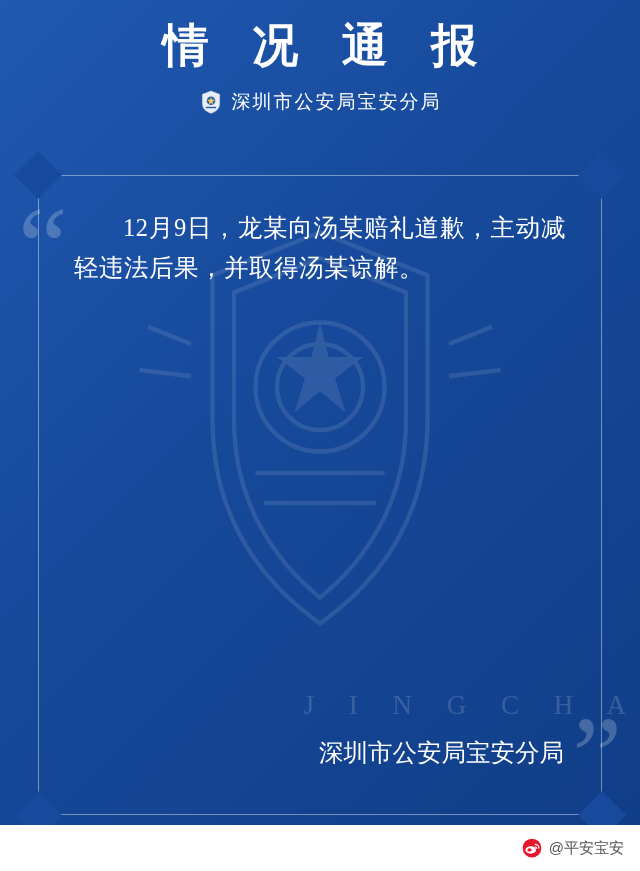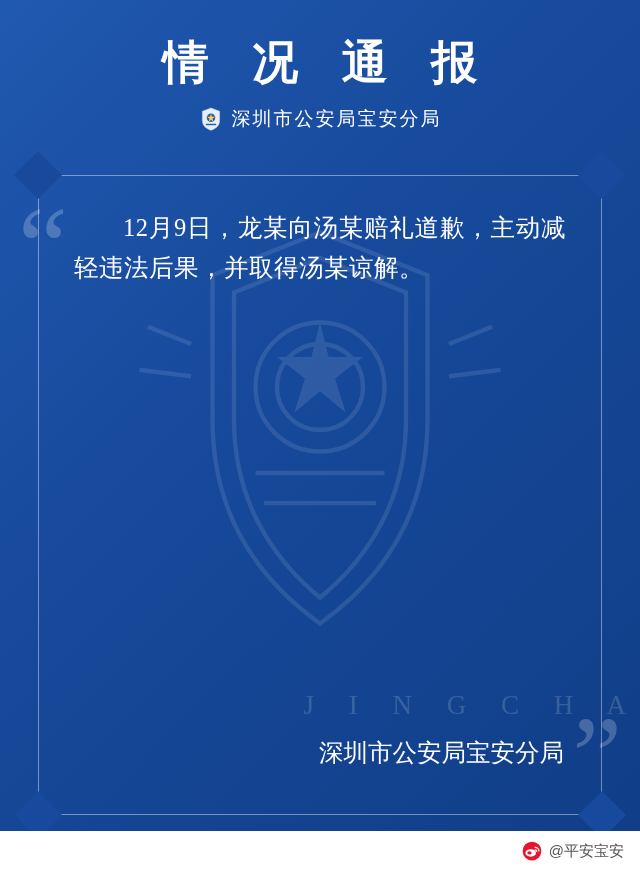--- a/index.html
+++ b/index.html
@@ -41,21 +41,21 @@
     font-family: "Liberation Serif", serif;
     font-size: 27px;
     letter-spacing: 14px;
     color: rgba(255,255,255,0.16);
     pointer-events: none;
   }
 
   
   .header {
     position: relative;
-    padding-top: 34px;
+    padding-top: 17px;
     text-align: center;
   }
   .title {
     font-family: "Liberation Serif", serif;
     font-weight: bold;
     font-size: 46px;
     letter-spacing: 16px;
     color: #ffffff;
     text-indent: 16px;
     margin: 0;
@@ -145,21 +145,21 @@
     color: #ffffff;
   }
   .sig-line { display: block; }
 
   
   .footer {
     position: absolute;
     left: 0;
     right: 0;
     bottom: 0;
-    height: 40px;
+    height: 46px;
     background: #ffffff;
     display: flex;
     align-items: center;
     justify-content: flex-end;
     padding-right: 16px;
     box-sizing: border-box;
   }
   .weibo-icon {
     width: 20px;
     height: 20px;

